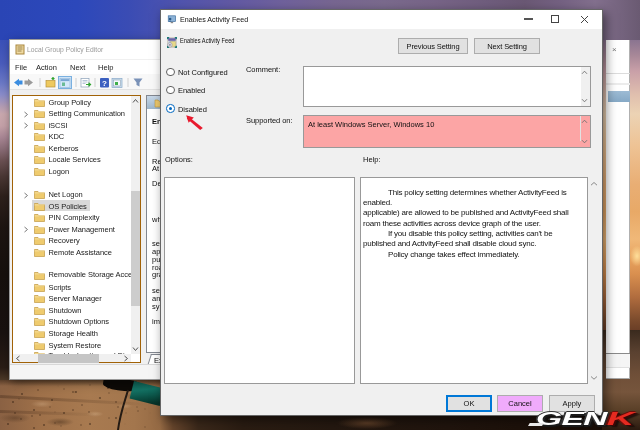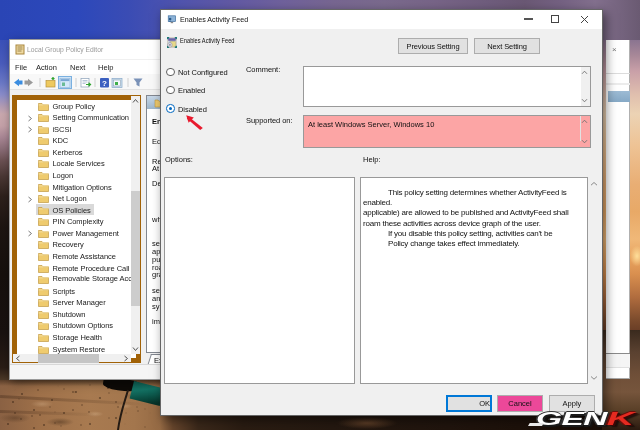--- a/index.html
+++ b/index.html
@@ -144,21 +144,21 @@
       <rect x="101" y="1.5" width="10" height="9" fill="#cfe0ef" stroke="#88a8c8" stroke-width=".7"></rect>
       <rect x="102.3" y="3" width="7.4" height="6" fill="#f4f8fc" stroke="#7a92a8" stroke-width=".5"></rect>
       <rect x="104" y="5" width="3" height="3" fill="#3fae49"></rect>
       <rect x="116.5" y="1" width="1" height="9" fill="#d0d0d0"></rect>
       <path d="M122.5 1.5 L131.5 1.5 L128.5 5.5 L128.5 9.5 L125.5 8 L125.5 5.5 Z" fill="#7a92b8"></path>
     </svg>
   </div>
 
   <div class="abs" style="left:48px;top:36px;width:14px;height:13px;background:rgba(160,205,245,.45);border:1px solid #7ab0e0"></div>
 
-  <div class="abs" id="tree" style="left:2px;top:55px;width:129px;height:268px;background:#fff;border:5px solid #a16207;overflow:hidden">
+  <div class="abs" id="tree" style="left:2px;top:55px;width:129px;height:268px;background:#fff;border:1px solid #a16207;overflow:hidden">
   <div class="abs" style="left:0;top:0.5px;width:129px;height:11px">
         <svg class="abs" style="left:21px;top:1px" width="11" height="9" viewBox="0 0 11 9">
           <path d="M0.5 1.5 L4 1.5 L5 2.8 L10.5 2.8 L10.5 8.5 L0.5 8.5 Z" fill="#efcb6e" stroke="#c09a44" stroke-width="0.7"></path>
           <path d="M0.5 2.9 L10.5 2.9" stroke="#f7e4a8" stroke-width="0.8"></path>
         </svg>
         <span class="abs" style="left:35.5px;top:1px;font-size:7.5px;letter-spacing:-0.05px;color:#1a1a1a;white-space:nowrap">Group Policy</span>
       </div>
   <div class="abs" style="left:0;top:12.1px;width:129px;height:11px">
         <svg class="abs" style="left:10px;top:2.5px" width="6" height="7">
           <path d="M1.5 1 L4.5 3.5 L1.5 6" stroke="#7a7a7a" fill="none" stroke-width="1"></path>
@@ -200,27 +200,20 @@
         </svg>
         <span class="abs" style="left:35.5px;top:1px;font-size:7.5px;letter-spacing:-0.05px;color:#1a1a1a;white-space:nowrap">Locale Services</span>
       </div>
   <div class="abs" style="left:0;top:69.9px;width:129px;height:11px">
         <svg class="abs" style="left:21px;top:1px" width="11" height="9" viewBox="0 0 11 9">
           <path d="M0.5 1.5 L4 1.5 L5 2.8 L10.5 2.8 L10.5 8.5 L0.5 8.5 Z" fill="#efcb6e" stroke="#c09a44" stroke-width="0.7"></path>
           <path d="M0.5 2.9 L10.5 2.9" stroke="#f7e4a8" stroke-width="0.8"></path>
         </svg>
         <span class="abs" style="left:35.5px;top:1px;font-size:7.5px;letter-spacing:-0.05px;color:#1a1a1a;white-space:nowrap">Logon</span>
       </div>
-  <div class="abs" style="left:0;top:81.5px;width:129px;height:11px">
-        <svg class="abs" style="left:21px;top:1px" width="11" height="9" viewBox="0 0 11 9">
-          <path d="M0.5 1.5 L4 1.5 L5 2.8 L10.5 2.8 L10.5 8.5 L0.5 8.5 Z" fill="#efcb6e" stroke="#c09a44" stroke-width="0.7"></path>
-          <path d="M0.5 2.9 L10.5 2.9" stroke="#f7e4a8" stroke-width="0.8"></path>
-        </svg>
-        <span class="abs" style="left:35.5px;top:1px;font-size:7.5px;letter-spacing:-0.05px;color:#1a1a1a;white-space:nowrap">Mitigation Options</span>
-      </div>
   <div class="abs" style="left:0;top:93.1px;width:129px;height:11px">
         <svg class="abs" style="left:10px;top:2.5px" width="6" height="7">
           <path d="M1.5 1 L4.5 3.5 L1.5 6" stroke="#7a7a7a" fill="none" stroke-width="1"></path>
         </svg>
         <svg class="abs" style="left:21px;top:1px" width="11" height="9" viewBox="0 0 11 9">
           <path d="M0.5 1.5 L4 1.5 L5 2.8 L10.5 2.8 L10.5 8.5 L0.5 8.5 Z" fill="#efcb6e" stroke="#c09a44" stroke-width="0.7"></path>
           <path d="M0.5 2.9 L10.5 2.9" stroke="#f7e4a8" stroke-width="0.8"></path>
         </svg>
         <span class="abs" style="left:35.5px;top:1px;font-size:7.5px;letter-spacing:-0.05px;color:#1a1a1a;white-space:nowrap">Net Logon</span>
       </div>
@@ -255,27 +248,20 @@
           <path d="M0.5 2.9 L10.5 2.9" stroke="#f7e4a8" stroke-width="0.8"></path>
         </svg>
         <span class="abs" style="left:35.5px;top:1px;font-size:7.5px;letter-spacing:-0.05px;color:#1a1a1a;white-space:nowrap">Recovery</span>
       </div>
   <div class="abs" style="left:0;top:150.9px;width:129px;height:11px">
         <svg class="abs" style="left:21px;top:1px" width="11" height="9" viewBox="0 0 11 9">
           <path d="M0.5 1.5 L4 1.5 L5 2.8 L10.5 2.8 L10.5 8.5 L0.5 8.5 Z" fill="#efcb6e" stroke="#c09a44" stroke-width="0.7"></path>
           <path d="M0.5 2.9 L10.5 2.9" stroke="#f7e4a8" stroke-width="0.8"></path>
         </svg>
         <span class="abs" style="left:35.5px;top:1px;font-size:7.5px;letter-spacing:-0.05px;color:#1a1a1a;white-space:nowrap">Remote Assistance</span>
-      </div>
-  <div class="abs" style="left:0;top:162.5px;width:129px;height:11px">
-        <svg class="abs" style="left:21px;top:1px" width="11" height="9" viewBox="0 0 11 9">
-          <path d="M0.5 1.5 L4 1.5 L5 2.8 L10.5 2.8 L10.5 8.5 L0.5 8.5 Z" fill="#efcb6e" stroke="#c09a44" stroke-width="0.7"></path>
-          <path d="M0.5 2.9 L10.5 2.9" stroke="#f7e4a8" stroke-width="0.8"></path>
-        </svg>
-        <span class="abs" style="left:35.5px;top:1px;font-size:7.5px;letter-spacing:-0.05px;color:#1a1a1a;white-space:nowrap">Remote Procedure Call</span>
       </div>
   <div class="abs" style="left:0;top:174.1px;width:129px;height:11px">
         <svg class="abs" style="left:21px;top:1px" width="11" height="9" viewBox="0 0 11 9">
           <path d="M0.5 1.5 L4 1.5 L5 2.8 L10.5 2.8 L10.5 8.5 L0.5 8.5 Z" fill="#efcb6e" stroke="#c09a44" stroke-width="0.7"></path>
           <path d="M0.5 2.9 L10.5 2.9" stroke="#f7e4a8" stroke-width="0.8"></path>
         </svg>
         <span class="abs" style="left:35.5px;top:0;font-size:7.5px;letter-spacing:-0.05px;color:#1a1a1a;white-space:nowrap">Removable Storage Acce</span>
       </div>
   <div class="abs" style="left:0;top:185.6px;width:129px;height:11px">
         <svg class="abs" style="left:21px;top:1px" width="11" height="9" viewBox="0 0 11 9">
@@ -451,30 +437,31 @@
 
   <div class="abs" style="left:3px;top:166.5px;width:191px;height:207px;background:#fff;border:1px solid #999"></div>
 
   <div class="abs" style="left:199px;top:166.5px;width:228px;height:207px;background:#fff;border:1px solid #999"></div>
   <div class="abs" style="left:202px;top:177.5px;width:224px;font-size:8px;color:#111;line-height:10.35px;letter-spacing:-0.2px;white-space:nowrap">
     <div style="padding-left:25px">This policy setting determines whether ActivityFeed is</div>
     <div>enabled.</div>
     <div>applicable) are allowed to be published and ActivityFeed shall</div>
     <div>roam these activities across device graph of the user.</div>
     <div style="padding-left:25px">If you disable this policy setting, activities can't be</div>
+    <div>published and ActivityFeed shall disable cloud sync.</div>
     <div style="padding-left:25px">Policy change takes effect immediately.</div>
   </div>
   <svg class="abs" style="left:429px;top:171px" width="8" height="6">
       <path d="M1 4.2 L4 1.5 L7 4.2" stroke="#8a8a8a" fill="none" stroke-width="1"></path>
     </svg>
   <svg class="abs" style="left:429px;top:365px" width="8" height="6">
       <path d="M1 1.5 L4 4.2 L7 1.5" stroke="#8a8a8a" fill="none" stroke-width="1"></path>
     </svg>
 
-  <div class="abs" style="left:285px;top:385px;width:46px;height:17px;background:#e1e1e1;border:2px solid #0078d7;font-size:7.5px;color:#111;text-align:right;line-height:13px">OK</div>
-  <div class="abs" style="left:336px;top:385px;width:46px;height:17px;background:#ec4899;border:1px solid #adadad;font-size:7.5px;color:#111;text-align:center;line-height:15px">Cancel</div>
+  <div class="abs" style="left:285px;top:385px;width:46px;height:17px;background:#e1e1e1;border:2px solid #0078d7;font-size:7.5px;color:#111;text-align:center;line-height:13px">OK</div>
+  <div class="abs" style="left:336px;top:385px;width:46px;height:17px;background:#f0abfc;border:1px solid #adadad;font-size:7.5px;color:#111;text-align:center;line-height:15px">Cancel</div>
   <div class="abs" style="left:388px;top:385px;width:46px;height:17px;background:#e1e1e1;border:1px solid #adadad;font-size:7.5px;color:#111;text-align:center;line-height:15px">Apply</div>
 </div>
 
 <div class="abs" id="genk" style="left:536px;top:409px;width:104px;height:20px;font-style:italic;font-weight:bold;font-size:18px;letter-spacing:-0.3px;white-space:nowrap;transform:scaleX(1.86);transform-origin:0 0">
   <span style="color:#fff;text-shadow:-1px 0 0 #333,0 -1px 0 #333,0 1.5px 0 #1a1a1a,1px 1px 0 #2a2a2a,2px 2px 1px rgba(20,20,20,.85)">GEN</span><span style="display:inline-block;transform:scaleX(1.14);transform-origin:0 50%;color:#e42a20;text-shadow:-1px 0 0 #6a100a,0 -1px 0 #6a100a,1px 1px 0 #3a0806,2px 2px 1px rgba(20,10,8,.8)">K</span>
 </div>
 <div class="abs" style="left:529px;top:423px;width:14px;height:2.5px;background:#e8e8e8;transform:skewX(-30deg)"></div>
 
 </body></html>

